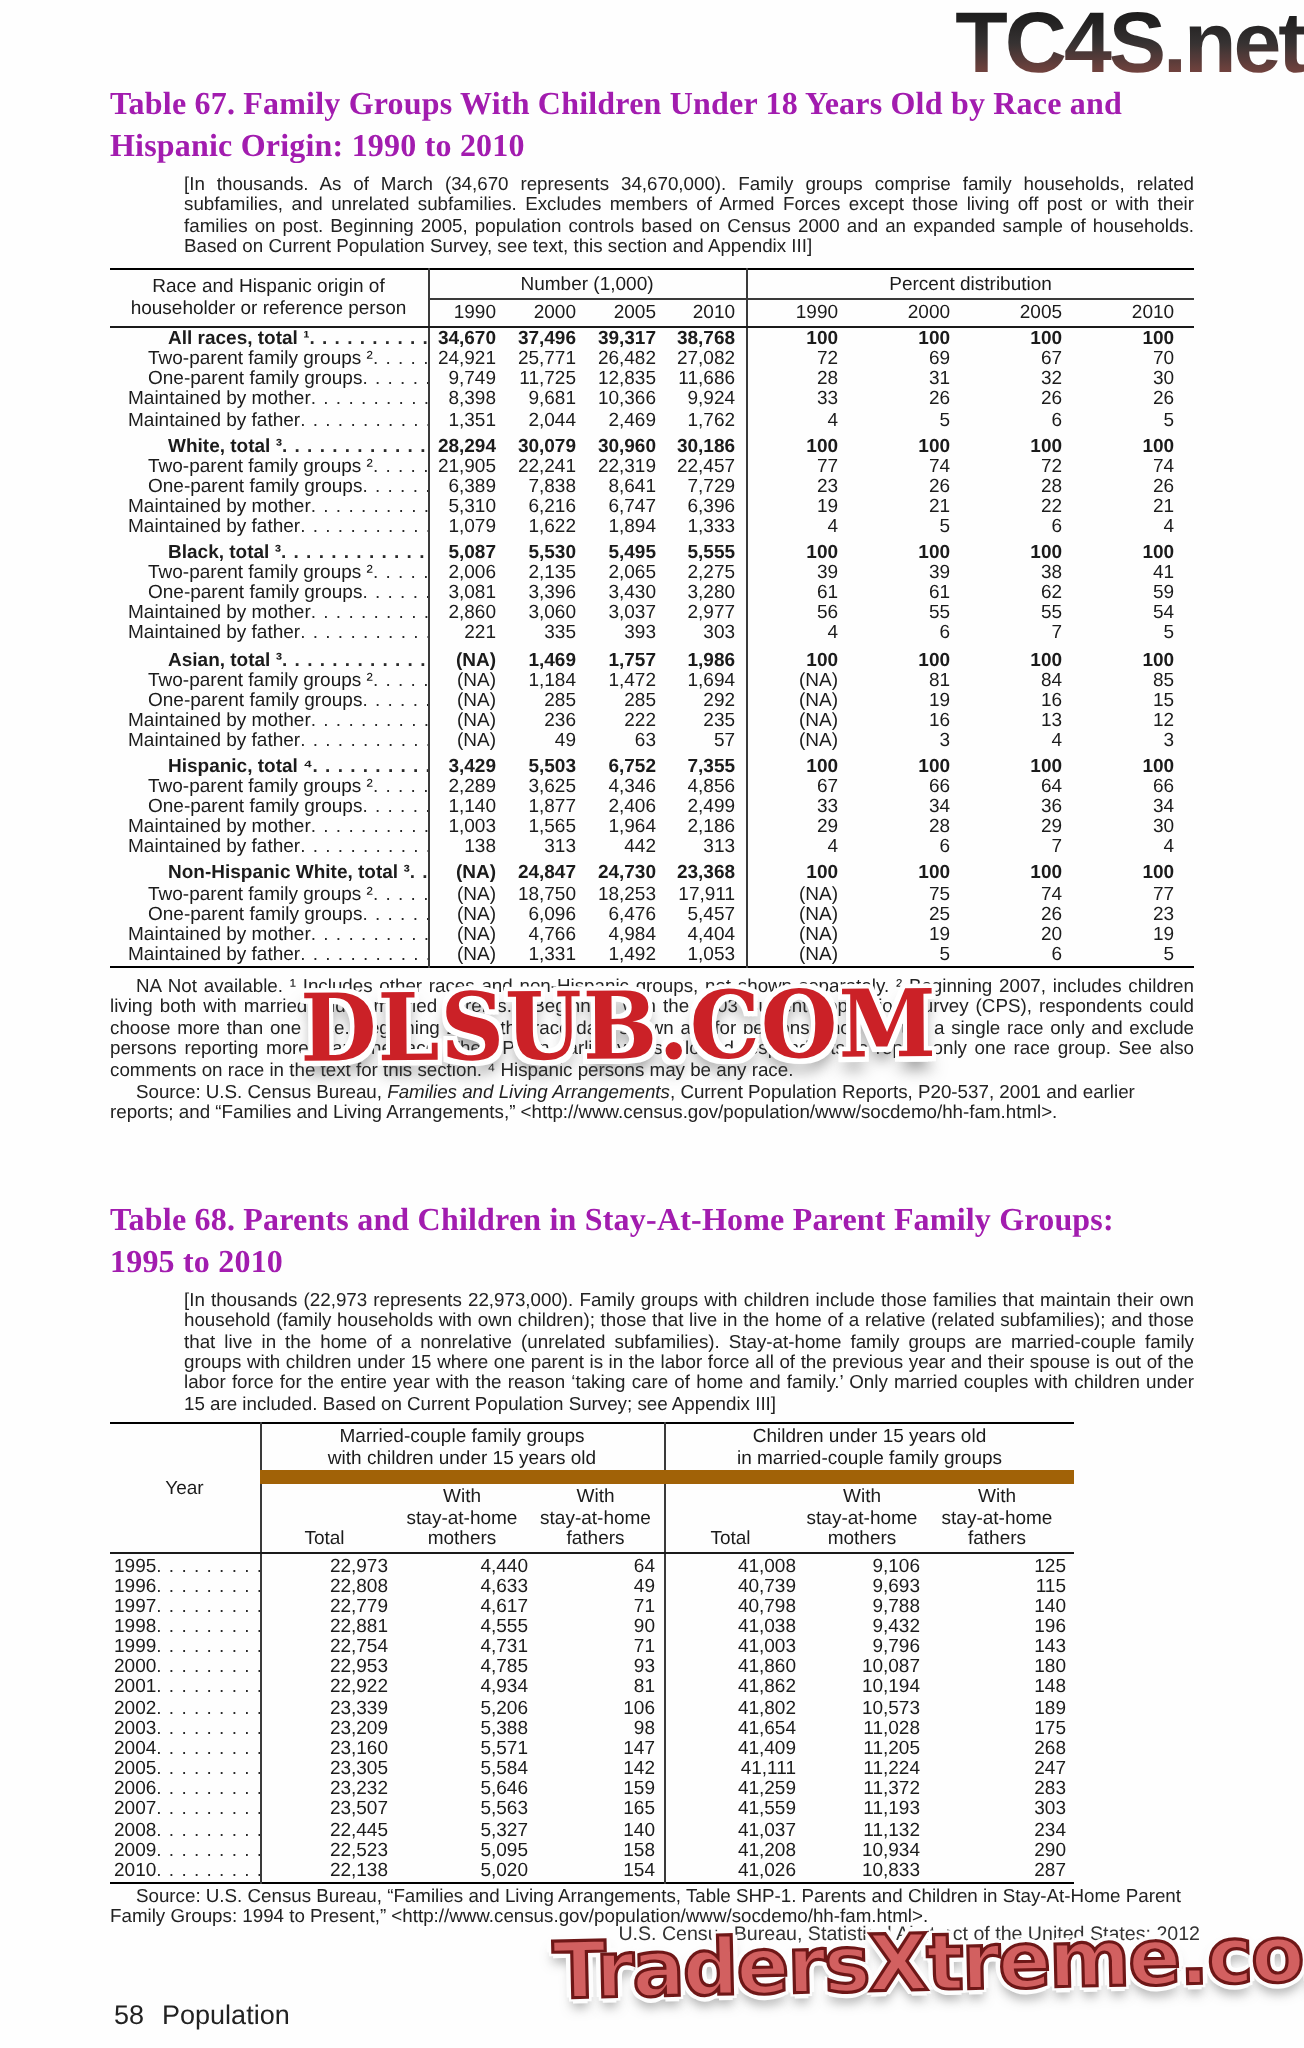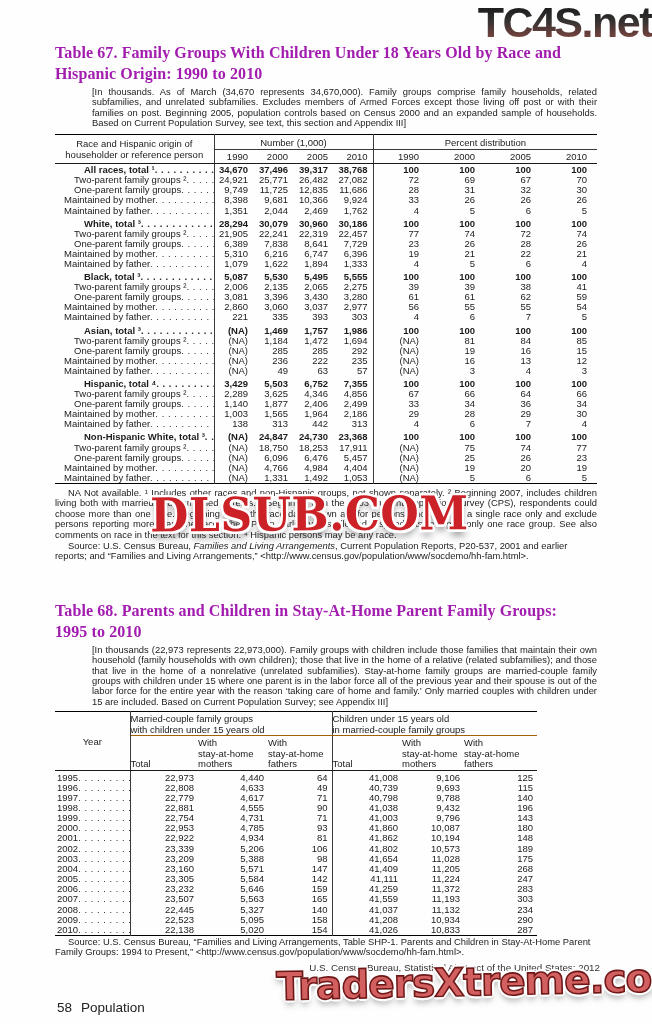--- a/index.html
+++ b/index.html
@@ -49,22 +49,22 @@
   .ind-l2 .stubflex { padding-left:9px; }
 
   .footnote { margin-top:4px; font-size:9.4px; line-height:10.4px; text-align:justify; text-indent:13px; color:#222; }
   .source-par { margin-top:1px; font-size:9.4px; line-height:10.4px; text-indent:13px; color:#222; }
   .source-par .ital { font-style:italic; }
 
   
   .title68 { margin-top:38px; }
   .t68 { width:482px; margin-top:4px; border-top:1.6px solid #000; border-bottom:1.8px solid #000; }
   .t68 .yearhead { text-align:center; vertical-align:middle; border-bottom:1.2px solid #1a1a1a; }
-  .t68 .grouphead { text-align:left; white-space:pre-line; line-height:10.6px; padding-top:2px; border-bottom:1px solid #a16207; }
-  .t68 .sub { text-align:left; vertical-align:bottom; white-space:pre-line; line-height:10.2px; padding:2px 4px 1px 0; border-bottom:1.2px solid #1a1a1a; }
+  .t68 .grouphead { text-align:center; white-space:pre-line; line-height:10.6px; padding-top:2px; border-bottom:7px solid #a16207; }
+  .t68 .sub { text-align:center; vertical-align:bottom; white-space:pre-line; line-height:10.2px; padding:2px 4px 1px 0; border-bottom:1.2px solid #1a1a1a; }
   .t68 .vr { border-right:1px solid #3a3a3a; }
   .t68 td { line-height:10.15px; padding-right:4px; }
   .t68 tbody tr:first-child td { padding-top:1.5px; }
   .t68 td.yearcell { padding-right:0; }
   .t68 .stubflex .leader::after { content:" . . . . . . . . . . . . . . . . ."; letter-spacing:0.5px; }
   .t68 .stubflex { padding-left:2px; }
 
   
   .footer-left { position:absolute; left:57px; top:1000px; font-size:13.5px; color:#222; }
   .footer-left .pg { margin-right:9px; }

